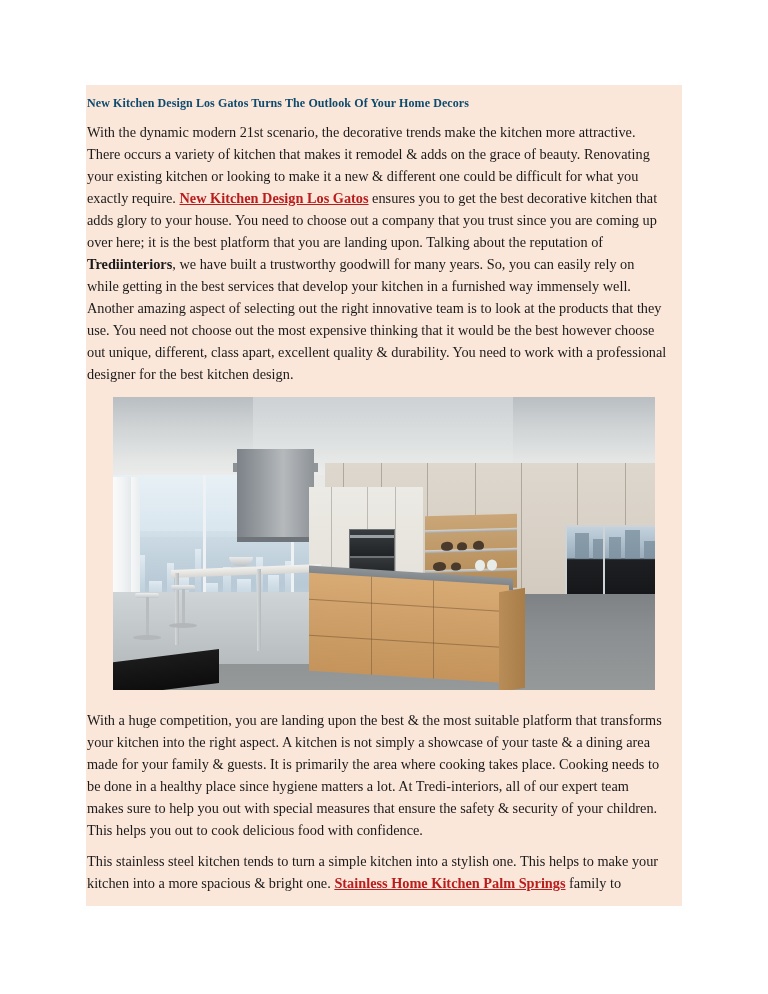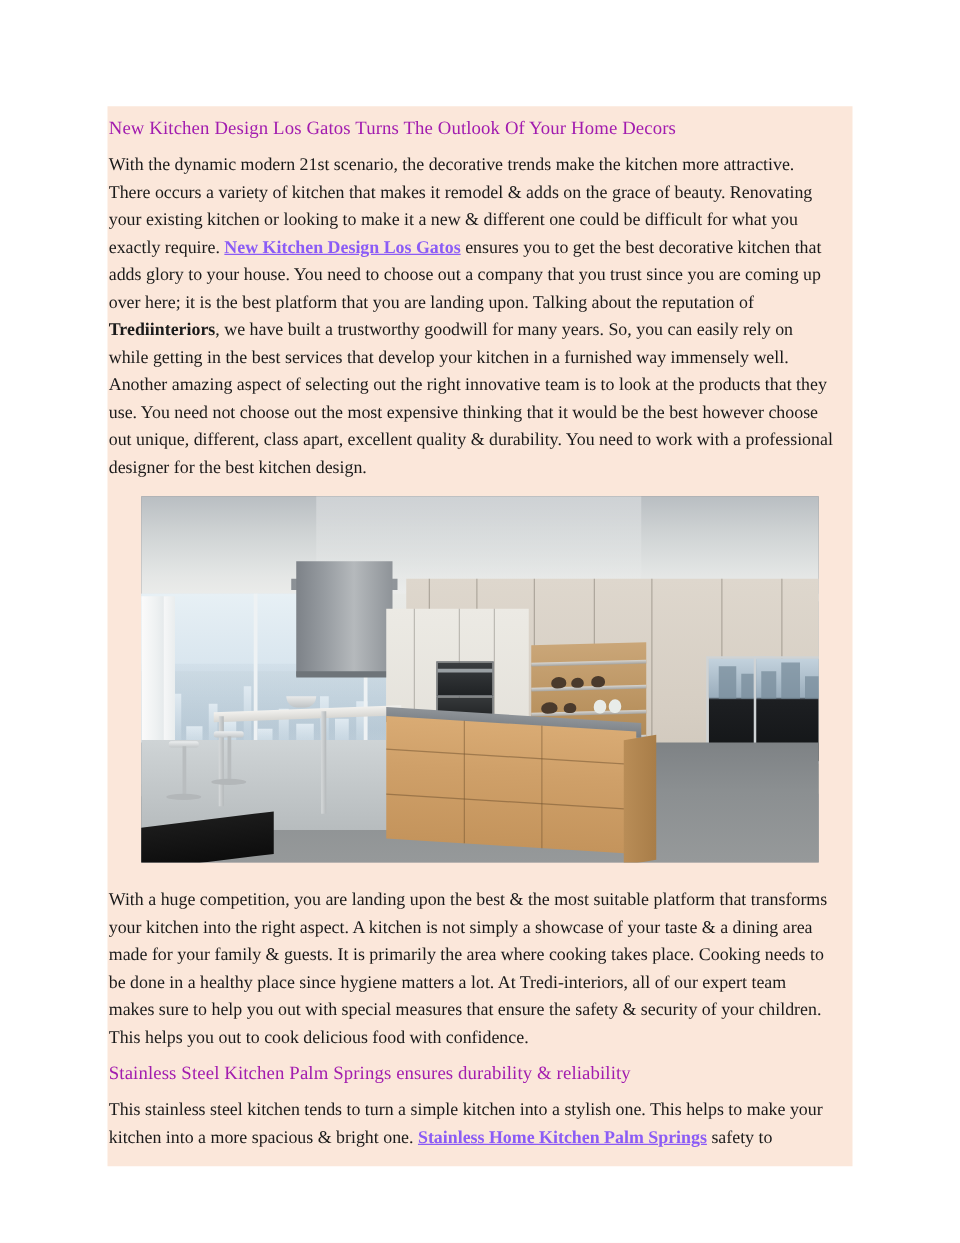--- a/index.html
+++ b/index.html
@@ -27,23 +27,23 @@
     left: 86px;
     top: 85px;
     width: 596px;
     background: #fbe7da;
     padding: 0;
     box-sizing: border-box;
   }
 
   .heading {
     font-family: "Liberation Serif", "DejaVu Serif", serif;
-    font-size: 15px;
-    font-weight: normal;
-    color: #a21caf;
+    font-size: 12px;
+    font-weight: bold;
+    color: #0c4a6e;
     letter-spacing: 0.1px;
     margin: 0;
     padding: 9px 4px 0 1px;
     line-height: 18px;
   }
 
   .para {
     font-family: "Liberation Serif", "DejaVu Serif", serif;
     font-size: 14.3px;
     color: #1a1a1a;
@@ -51,21 +51,21 @@
     margin: 0;
     padding: 9px 14px 0 1px;
     text-align: left;
   }
 
   .para .strong {
     font-weight: bold;
   }
 
   .link {
-    color: #8b5cf6;
+    color: #b91c1c;
     font-weight: bold;
     text-decoration: underline;
     cursor: pointer;
   }
 
   .img-wrap {
     padding: 12px 0 10px 27px;
   }
 
   
@@ -398,18 +398,17 @@
         </div>
         <div class="island-side"></div>
 
         <div class="rug"></div>
       </div>
     </div>
 
 
     <p class="para">With a huge competition, you are landing upon the best &amp; the most suitable platform that transforms your kitchen into the right aspect. A kitchen is not simply a showcase of your taste &amp; a dining area made for your family &amp; guests. It is primarily the area where cooking takes place. Cooking needs to be done in a healthy place since hygiene matters a lot. At Tredi-interiors, all of our expert team makes sure to help you out with special measures that ensure the safety &amp; security of your children. This helps you out to cook delicious food with confidence.</p>
 
-    <h2 class="heading">Stainless Steel Kitchen Palm Springs ensures durability &amp; reliability</h2>
-
-    <p class="para" style="padding-bottom:12px;"><span>This stainless steel kitchen tends to turn a simple kitchen into a stylish one. This helps to make your kitchen into a more spacious &amp; bright one. </span><a class="link" href="#">Stainless Home Kitchen Palm Springs</a><span> safety to</span></p>
+
+    <p class="para" style="padding-bottom:12px;"><span>This stainless steel kitchen tends to turn a simple kitchen into a stylish one. This helps to make your kitchen into a more spacious &amp; bright one. </span><a class="link" href="#">Stainless Home Kitchen Palm Springs</a><span> family to</span></p>
 
   </div>
 </div>
 
 </body></html>

